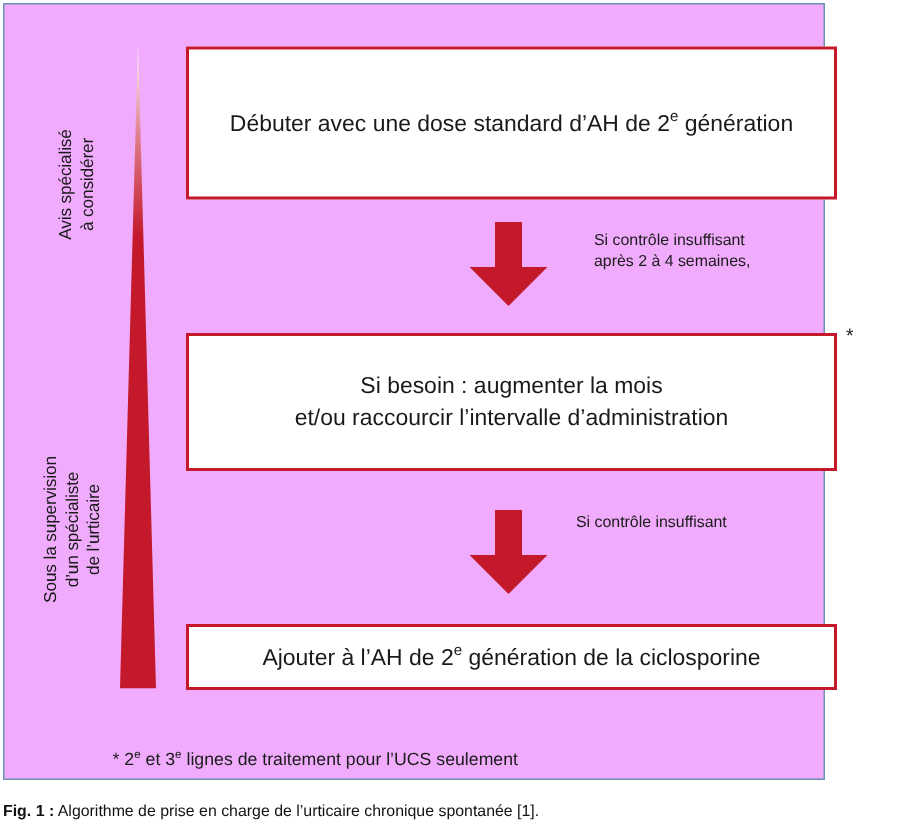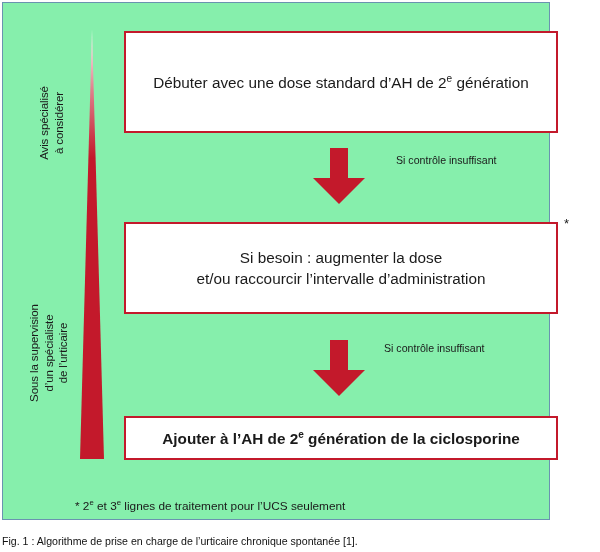--- a/index.html
+++ b/index.html
@@ -16,21 +16,21 @@
   }
 
   
   #figure-panel {
     position: absolute;
     left: 2px;
     top: 2px;
     width: 548px;
     height: 518px;
     border: 1px solid #6a93b0;
-    background: #86efac;
+    background: #f0abfc;
     box-sizing: border-box;
   }
 
   
   #severity-triangle {
     position: absolute;
     left: 75px;
     top: 26px;
     width: 28px;
     height: 430px;
@@ -71,21 +71,21 @@
     justify-content: center;
     color: #1a1a1a;
     font-size: 15.3px;
     line-height: 21px;
     text-align: center;
   }
   .tx-box .line { display: block; white-space: nowrap; }
 
   #tx-box-1 { left: 121px; top: 28px; width: 434px; height: 102px; }
   #tx-box-2 { left: 121px; top: 219px; width: 434px; height: 92px; }
-  #tx-box-3 { left: 121px; top: 413px; width: 434px; height: 44px; font-weight: bold; }
+  #tx-box-3 { left: 121px; top: 413px; width: 434px; height: 44px; }
 
   
   #asterisk-marker {
     position: absolute;
     left: 561px;
     top: 214px;
     font-size: 13px;
     color: #1a1a1a;
     line-height: 13px;
   }
@@ -128,21 +128,21 @@
   #figure-caption {
     position: absolute;
     left: 2px;
     top: 534px;
     width: 590px;
     font-size: 10.6px;
     line-height: 14px;
     color: #111111;
     white-space: nowrap;
   }
-  #figure-caption .caption-label { font-weight: normal; }
+  #figure-caption .caption-label { font-weight: bold; }
 
   sup { font-size: 0.66em; vertical-align: super; line-height: 0; }
 </style>
 </head>
 <body>
 
 <div id="figure-panel">
 
   <svg id="severity-triangle" viewBox="0 0 28 430" preserveAspectRatio="none">
     <defs>
@@ -170,24 +170,25 @@
   <div class="tx-box" id="tx-box-1">
     <span class="line">Débuter avec une dose standard d’AH de 2<sup>e</sup> génération</span>
   </div>
 
   <svg class="flow-arrow" id="flow-arrow-1" viewBox="0 0 64 58" preserveAspectRatio="none">
     <polygon points="23,0 41,0 41,30 58,30 32,56 6,30 23,30" fill="#c3192b"></polygon>
   </svg>
 
   <div class="arrow-note" id="arrow-note-1">
     <span class="line">Si contrôle insuffisant</span>
+    <span class="line">après 2 à 4 semaines,</span>
   </div>
 
   <div class="tx-box" id="tx-box-2">
-    <span class="line">Si besoin : augmenter la dose</span>
+    <span class="line">Si besoin : augmenter la mois</span>
     <span class="line">et/ou raccourcir l’intervalle d’administration</span>
   </div>
 
   <div id="asterisk-marker">*</div>
 
   <svg class="flow-arrow" id="flow-arrow-2" viewBox="0 0 64 58" preserveAspectRatio="none">
     <polygon points="23,0 41,0 41,30 58,30 32,56 6,30 23,30" fill="#c3192b"></polygon>
   </svg>
 
   <div class="arrow-note" id="arrow-note-2">

